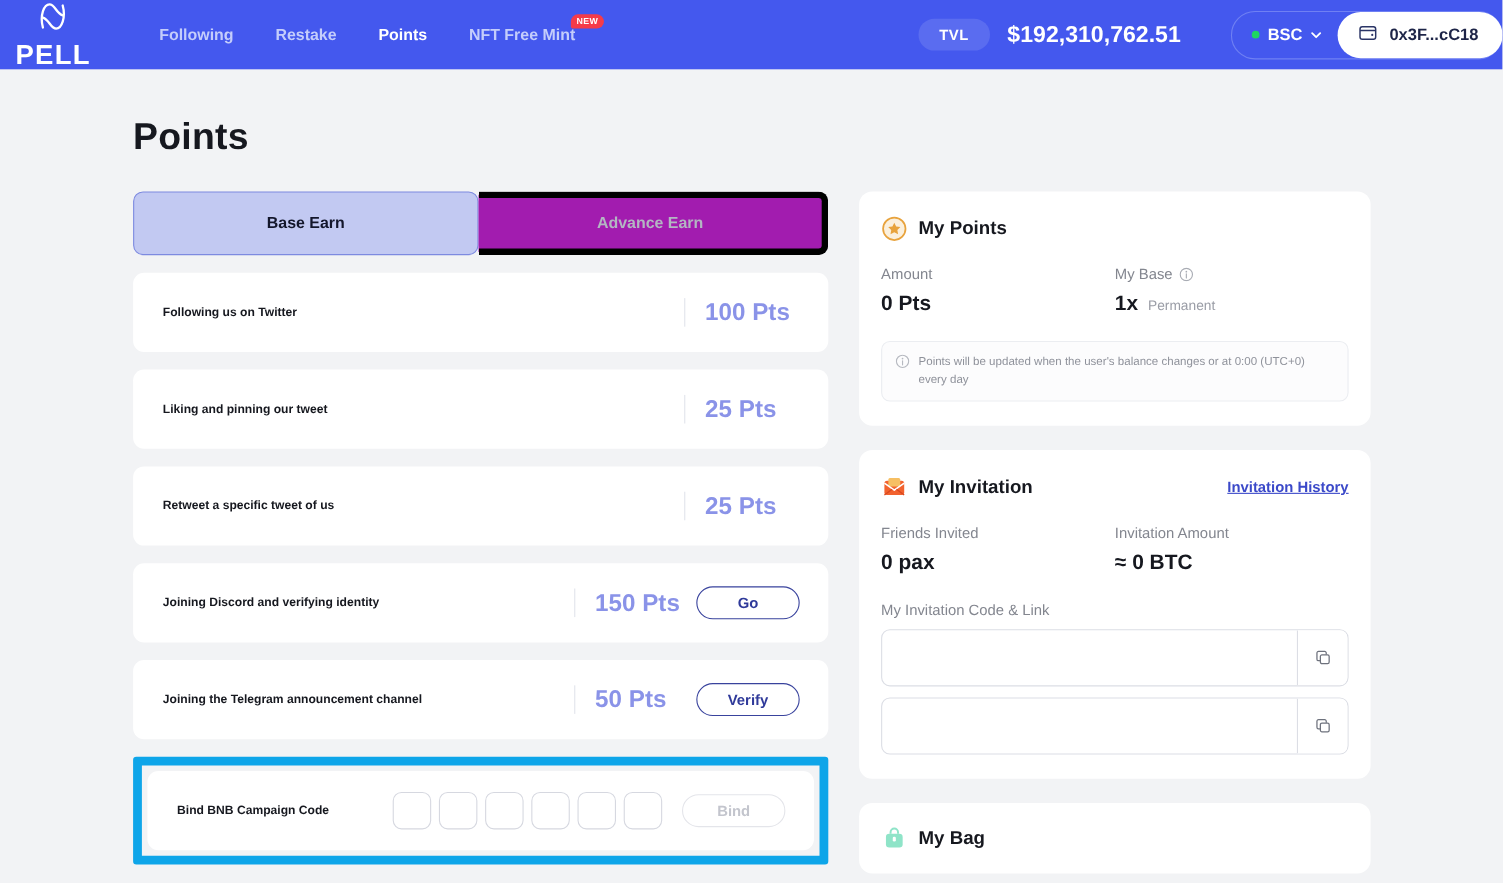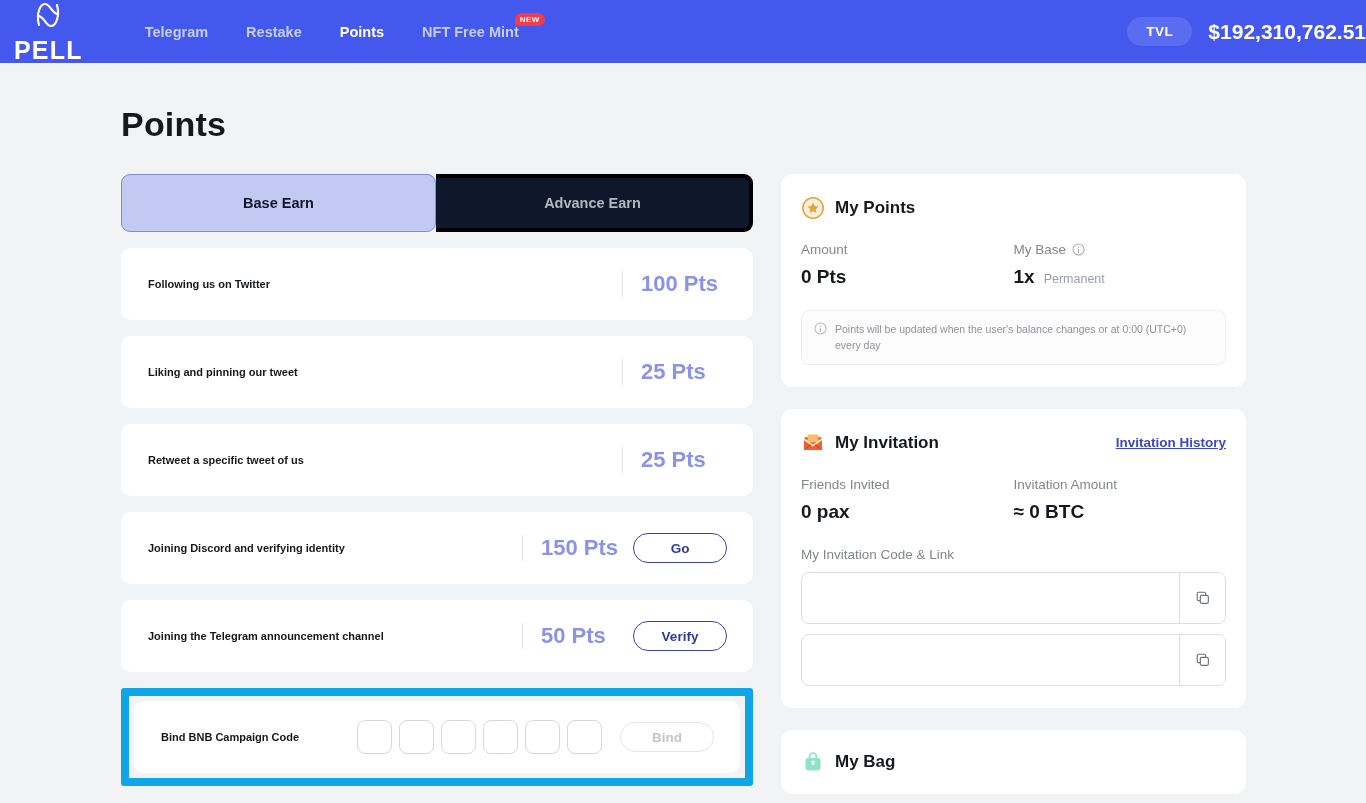--- a/index.html
+++ b/index.html
@@ -92,22 +92,22 @@
   }
   .col-left { width: 632px; flex: none; }
   .col-right { width: 465px; flex: none; }
 
   
   .tabs { display: flex; }
   .tab {
     flex: 1; height: 58px;
     display: flex; align-items: center; justify-content: center;
     font-size: 14.5px; font-weight: 700;
-    border: 4px solid #000000;
-    background: #0f172a; color: #b3b6c2;
+    border: 6px solid #000000;
+    background: #a21caf; color: #b3b6c2;
     cursor: pointer;
   }
   .tab:first-child { border-radius: 9px 0 0 9px; }
   .tab:last-child { border-radius: 0 9px 9px 0; border-left: none; }
   .tab.active {
     background: #c2c9f2; color: #13162b;
     border: 1px solid #7d8ae0;
     border-radius: 9px;
   }
 
@@ -240,33 +240,54 @@
     <span>
       <svg class="brand-mark" viewBox="0 0 30 30" fill="none">
         <path d="M6 25 C3 14 7 4 12 4 C17 4 18 12 24 14" stroke="#ffffff" stroke-width="2.1" stroke-linecap="round"></path>
         <path d="M24 5 C27 16 23 26 18 26 C13 26 12 18 6 16" stroke="#ffffff" stroke-width="2.1" stroke-linecap="round"></path>
       </svg>
     </span>
     <span class="brand-name">PELL</span>
   </div>
 
   <div class="nav-links">
-    <a class="nav-link" href="#">Telegram</a>
+    <a class="nav-link" href="#">Following</a>
     <a class="nav-link" href="#">Restake</a>
     <a class="nav-link active" href="#">Points</a>
     <a class="nav-link" href="#">
       <span>NFT Free Mint</span>
       <span class="new-badge">NEW</span>
     </a>
   </div>
 
   <div class="nav-right">
     <span class="tvl-pill">TVL</span>
     <span class="tvl-value">$192,310,762.51</span>
 
+    <div class="wallet-group">
+      <div class="chain-chip">
+        <span class="chain-dot"></span>
+        <span class="chain-name">BSC</span>
+        <span>
+          <svg class="chev" viewBox="0 0 12 12" fill="none">
+            <path d="M2 4.5 L6 8.5 L10 4.5" stroke="#ffffff" stroke-width="1.8" stroke-linecap="round" stroke-linejoin="round"></path>
+          </svg>
+        </span>
+      </div>
+      <div class="wallet-chip">
+        <span>
+          <svg width="19" height="19" viewBox="0 0 20 20" fill="none">
+            <rect x="2.5" y="4.5" width="15" height="12" rx="2.2" stroke="#2b3566" stroke-width="1.4"></rect>
+            <path d="M2.5 8.2 H17.5" stroke="#2b3566" stroke-width="1.4"></path>
+            <circle cx="14.2" cy="12.4" r="1.05" fill="#2b3566"></circle>
+          </svg>
+        </span>
+        <span class="wallet-addr">0x3F...cC18</span>
+      </div>
+    </div>
   </div>
 </div>
 
 <div class="page">
   <h1 class="page-title">Points</h1>
 
   <div class="content">
 
     <div class="col-left">
 

